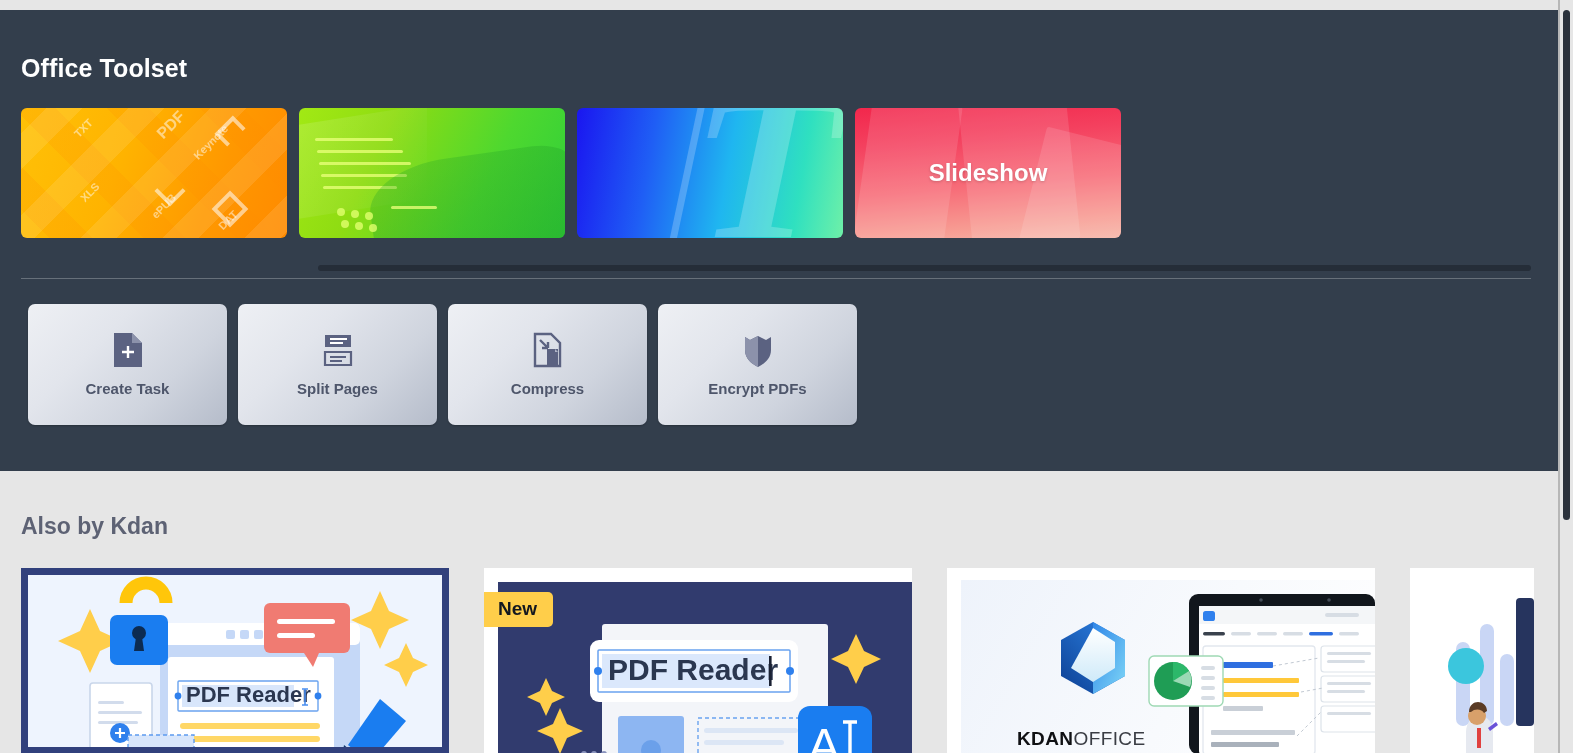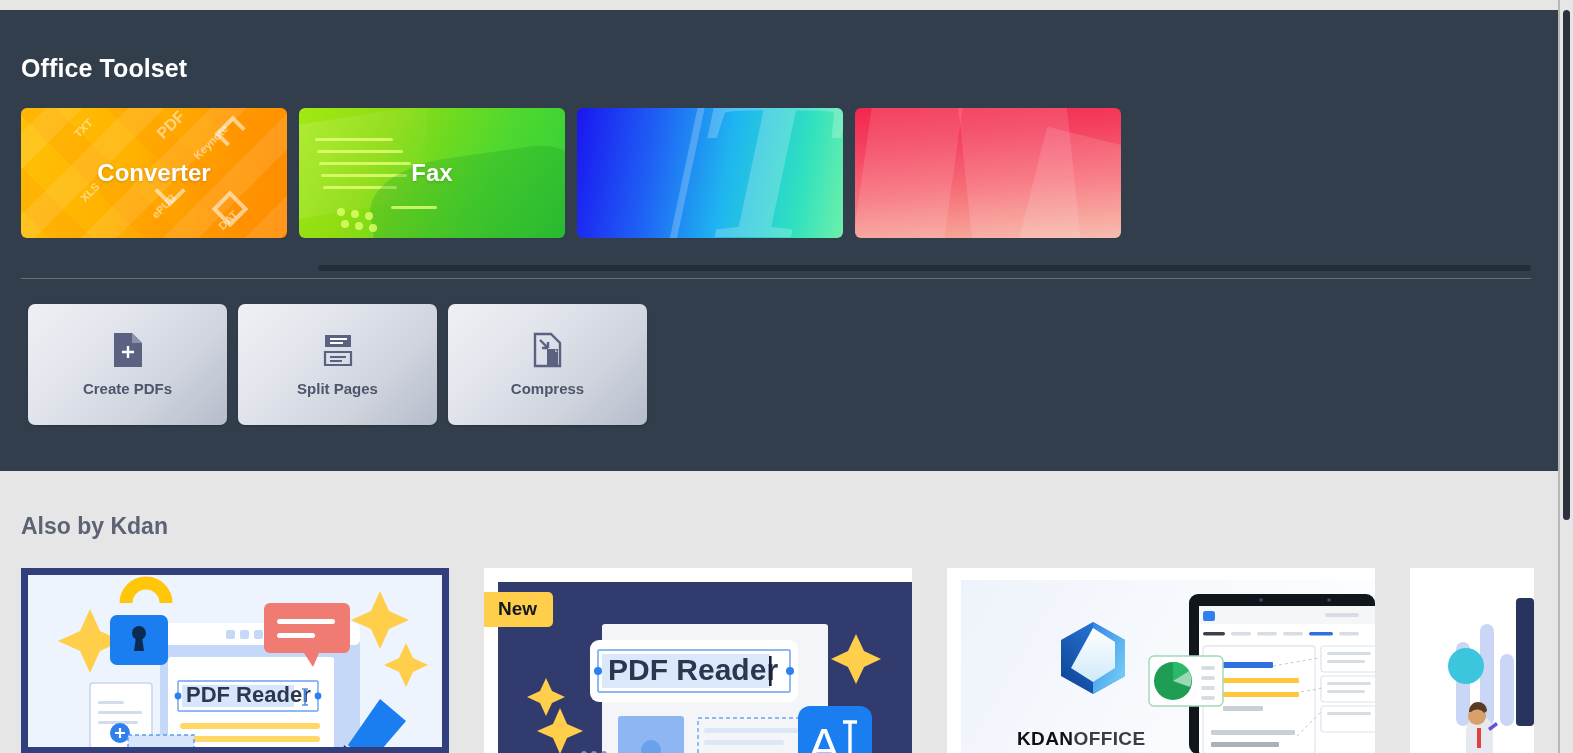--- a/index.html
+++ b/index.html
@@ -206,21 +206,21 @@
   .p3 .inner {
     position: absolute; left: 14px; top: 12px; right: 0; bottom: 0;
     background: linear-gradient(120deg,#eef3fb 0%,#f8fafd 55%,#ffffff 100%);
     overflow: hidden;
   }
   .kdan-wordmark {
     position: absolute; left: 56px; top: 148px;
     font-size: 19px; letter-spacing: .4px; white-space: nowrap;
   }
   .kdan-wordmark b { color: #101114; font-weight: bold; }
-  .kdan-wordmark span { color: #3a3d44; font-weight: bold; }
+  .kdan-wordmark span { color: #3a3d44; font-weight: normal; }
   
   .p4 .inner { position: absolute; left: 14px; top: 12px; right: 0; bottom: 0; background: #ffffff; overflow: hidden; }
 
   
   .v-scroll-track {
     position: absolute; right: 0; top: 0;
     width: 13px; height: 753px; background: #e6e6e6;
   }
   .v-scroll-thumb {
     position: absolute; right: 3px; top: 10px;
@@ -251,77 +251,76 @@
           <div class="tag" style="left:52px;top:14px;">TXT</div>
           <div class="tag" style="left:134px;top:8px;font-size:16px;">PDF</div>
           <div class="tag" style="left:58px;top:78px;">XLS</div>
           <div class="tag" style="left:128px;top:92px;">ePUB</div>
           <div class="tag" style="left:196px;top:106px;">DAT</div>
           <div class="tag" style="left:168px;top:28px;">Keynote</div>
           <div class="glyph" style="left:138px;top:72px;width:22px;height:22px;border-right:none;border-top:none;"></div>
           <div class="glyph" style="left:196px;top:14px;width:26px;height:18px;border-bottom:none;"></div>
           <div class="glyph" style="left:196px;top:88px;width:26px;height:26px;"></div>
         </div>
-        <div class="fc-label">Converter</div>
       </div>
 
       <div class="featured-card">
         <div class="fc-art art-fax">
           <div class="sheet"></div>
           <div class="ln" style="left:16px;top:30px;width:78px;"></div>
           <div class="ln" style="left:18px;top:42px;width:86px;"></div>
           <div class="ln" style="left:20px;top:54px;width:92px;"></div>
           <div class="ln" style="left:22px;top:66px;width:86px;"></div>
           <div class="ln" style="left:24px;top:78px;width:74px;"></div>
           <div class="body"></div>
           <div class="dot" style="left:38px;top:100px;"></div>
           <div class="dot" style="left:52px;top:102px;"></div>
           <div class="dot" style="left:66px;top:104px;"></div>
           <div class="dot" style="left:42px;top:112px;"></div>
           <div class="dot" style="left:56px;top:114px;"></div>
           <div class="dot" style="left:70px;top:116px;"></div>
           <div class="ln" style="left:92px;top:98px;width:46px;"></div>
         </div>
-        <div class="fc-label">Fax</div>
       </div>
 
       <div class="featured-card">
         <div class="fc-art art-edittext">
           <div class="slash"></div>
           <div class="bigT">T</div>
         </div>
       </div>
 
       <div class="featured-card">
         <div class="fc-art art-slideshow">
           <div class="pg" style="left:8px;top:-8px;width:90px;height:146px;transform:rotate(8deg);"></div>
           <div class="pg" style="left:110px;top:-14px;width:108px;height:150px;transform:rotate(-6deg);"></div>
           <div class="pg" style="left:176px;top:30px;width:110px;height:120px;transform:rotate(14deg);"></div>
         </div>
+        <div class="fc-label">Slideshow</div>
       </div>
 
 
     </div>
 
     <div class="h-scroll-track">
       <div class="h-scroll-thumb"></div>
     </div>
     <div class="panel-divider"></div>
 
     <div class="tools-row">
 
       <div class="tool-btn">
         <span class="ti">
           <svg viewBox="0 0 34 36" width="34" height="36">
             <path d="M3 1h18l10 10v24H3z" fill="#5b6281"></path>
             <path d="M21 1l10 10H21z" fill="#8c92ab"></path>
             <path d="M17 14v12M11 20h12" stroke="#ffffff" stroke-width="2.4"></path>
           </svg>
         </span>
-        <span class="tl">Create PDFs</span>
+        <span class="tl">Create Task</span>
       </div>
 
       <div class="tool-btn">
         <span class="ti">
           <svg viewBox="0 0 34 36" width="34" height="36">
             <path d="M4 3h26v12H4z" fill="#5b6281"></path>
             <path d="M9 7h17M9 11h13" stroke="#ffffff" stroke-width="2.2"></path>
             <path d="M4 20h26v13H4z" fill="none" stroke="#5b6281" stroke-width="2.2"></path>
             <path d="M9 25h16M9 29h12" stroke="#5b6281" stroke-width="2.2"></path>
           </svg>
@@ -335,20 +334,29 @@
             <path d="M4 2h16l9 9v23H4z" fill="none" stroke="#5b6281" stroke-width="2.4"></path>
             <path d="M9 8l8 8M17 16V10M17 16h-6" stroke="#5b6281" stroke-width="2.4" fill="none"></path>
             <path d="M16 17h11v17H16z" fill="#5b6281"></path>
             <path d="M24 17l3 3h-3z" fill="#aeb3c6"></path>
           </svg>
         </span>
         <span class="tl">Compress</span>
       </div>
 
 
+      <div class="tool-btn">
+        <span class="ti">
+          <svg viewBox="0 0 34 36" width="34" height="36">
+            <path d="M4 5l5 3 8-4 8 4 5-3v13c0 9-7 14-13 17C11 32 4 27 4 18z" fill="#5b6281"></path>
+            <path d="M17 4v31c-6-3-13-8-13-17V5l5 3z" fill="#8c92ab"></path>
+          </svg>
+        </span>
+        <span class="tl">Encrypt PDFs</span>
+      </div>
 
     </div>
   </div>
 
   <div class="kdan-section">
     <div class="kdan-title">Also by Kdan</div>
 
     <div class="promo-row">
 
       <div class="promo-card p1">

